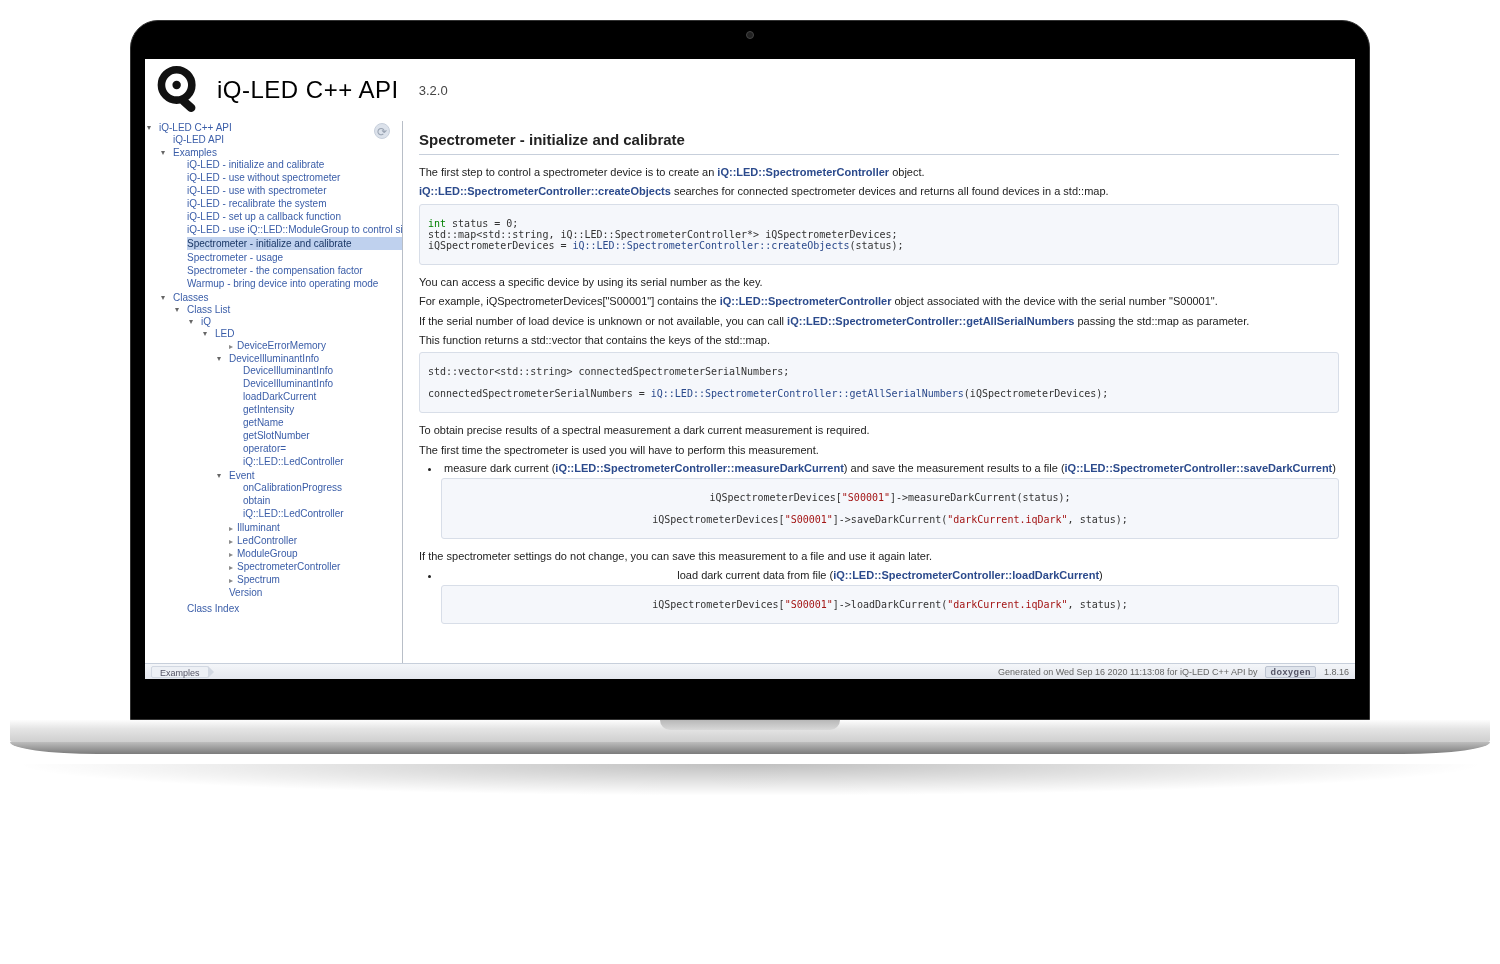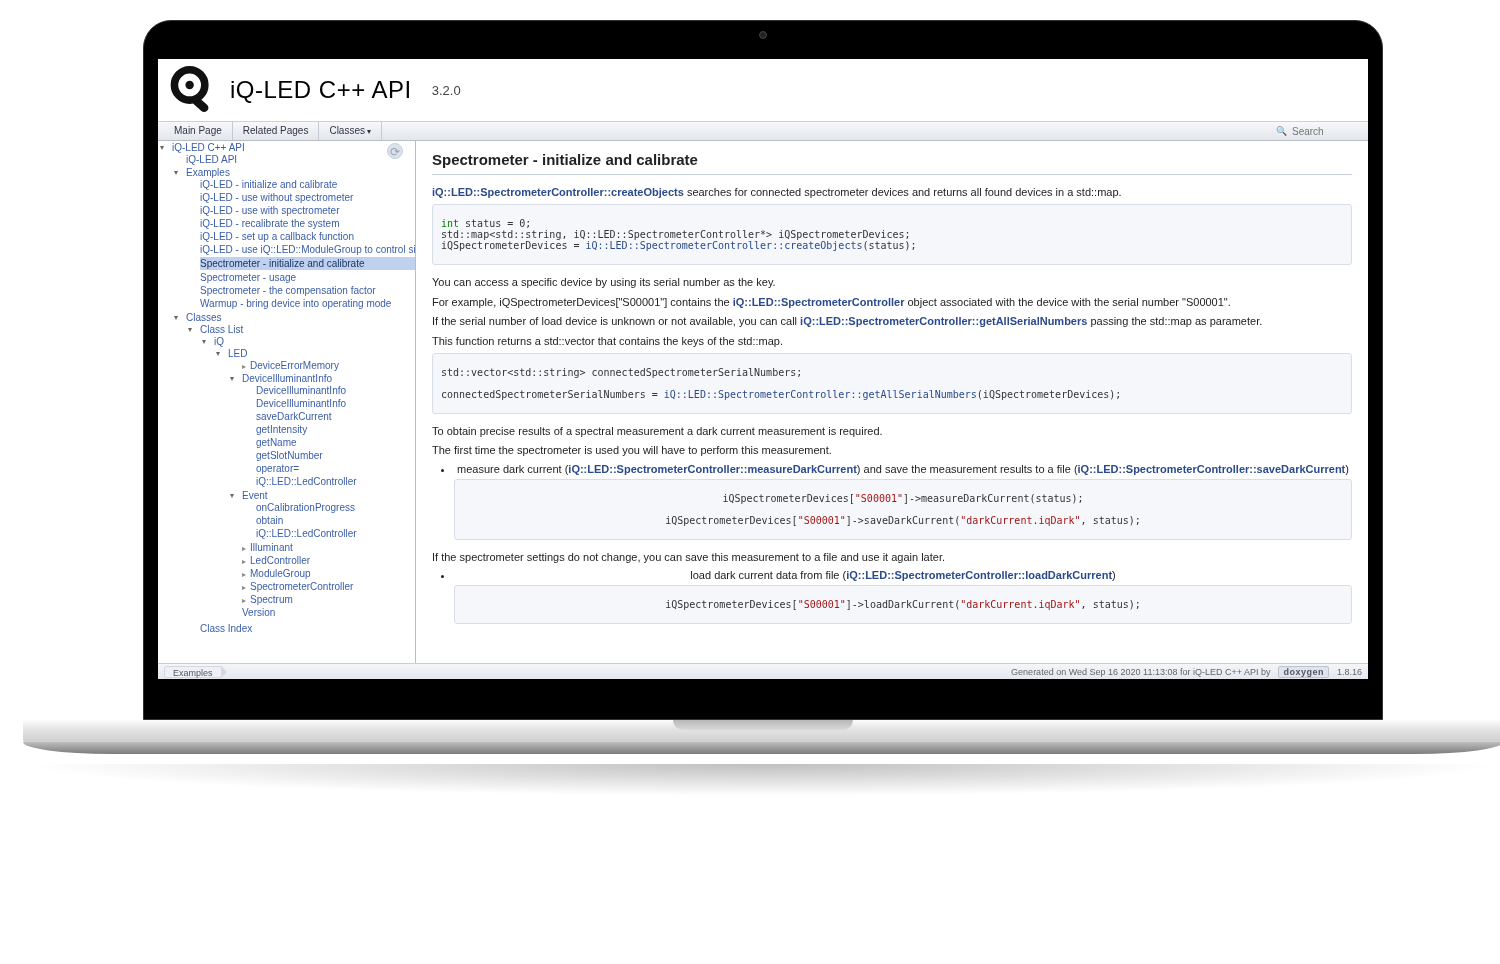--- a/index.html
+++ b/index.html
@@ -10,21 +10,20 @@
     height: 964px;
     overflow: hidden;
     position: relative;
   }
   
   .laptop {
     position: absolute;
     top: 20px;
     left: 130px;
     width: 1240px;
-    margin-left: 13px;
   }
   .screen-bezel {
     background: #000;
     border-radius: 28px 28px 0 0;
     padding: 24px 14px 14px 14px;
     position: relative;
     border: 1px solid #333;
   }
   .camera {
     position: absolute;
@@ -220,31 +219,20 @@
         <div class="hdr">
           <svg class="logo" viewBox="0 0 64 64">
             <circle cx="28" cy="26" r="18" stroke="#111" stroke-width="9" fill="none"></circle>
             <circle cx="28" cy="26" r="5" fill="#111"></circle>
             <rect x="36" y="38" width="22" height="10" rx="5" transform="rotate(42 36 38)" fill="#111"></rect>
           </svg>
           <span class="app-title">iQ-LED C++ API</span>
           <span class="app-version">3.2.0</span>
         </div>
 
-        <div class="tabs">
-          <div class="tab">Main Page</div>
-          <div class="tab">Related Pages</div>
-          <div class="tab">
-            <span>Classes</span><span class="caret-down">▾</span>
-          </div>
-          <div class="search-wrap">
-            <span style="font-size:9px;">🔍</span>
-            <input class="search-input" type="text" placeholder="Search" style="">
-          </div>
-        </div>
 
         <div class="panes">
 
           <div class="sidebar">
             <div class="sync-btn">⟳</div>
             <div class="side-scroll">
             <ul class="tree">
               <li><span class="toggle">▾</span><a>iQ-LED C++ API</a>
                 <ul>
                   <li><a>iQ-LED API</a></li>
@@ -268,21 +256,21 @@
                         <ul>
                           <li><span class="toggle">▾</span><a>iQ</a>
                             <ul>
                               <li><span class="toggle">▾</span><a>LED</a>
                                 <ul>
                                   <li class="bullet"><a>DeviceErrorMemory</a></li>
                                   <li><span class="toggle">▾</span><a>DeviceIlluminantInfo</a>
                                     <ul>
                                       <li><a>DeviceIlluminantInfo</a></li>
                                       <li><a>DeviceIlluminantInfo</a></li>
-                                      <li><a>saveDarkCurrent</a></li>
+                                      <li><a>loadDarkCurrent</a></li>
                                       <li><a>getIntensity</a></li>
                                       <li><a>getName</a></li>
                                       <li><a>getSlotNumber</a></li>
                                       <li><a>operator=</a></li>
                                       <li><a>iQ::LED::LedController</a></li>
                                     </ul>
                                   </li>
                                   <li><span class="toggle">▾</span><a>Event</a>
                                     <ul>
                                       <li><a>onCalibrationProgress</a></li>
@@ -308,20 +296,23 @@
                 </ul>
               </li>
             </ul>
             </div>
           </div>
 
           <div class="content">
             <h1>Spectrometer - initialize and calibrate</h1>
 
             <p>
+              <span>The first step to control a spectrometer device is to create an </span><a>iQ::LED::SpectrometerController</a><span> object.</span>
+            </p>
+            <p>
               <a>iQ::LED::SpectrometerController::createObjects</a><span> searches for connected spectrometer devices and returns all found devices in a std::map.</span>
             </p>
 
             <pre class="code"><span class="kw">int</span><span> status = 0;</span>
 <span>std::map&lt;std::string, iQ::LED::SpectrometerController*&gt; iQSpectrometerDevices;</span>
 <span>iQSpectrometerDevices = </span><span class="ln">iQ::LED::SpectrometerController::createObjects</span><span>(status);</span></pre>
 
             <p>You can access a specific device by using its serial number as the key.</p>
 
             <p>

